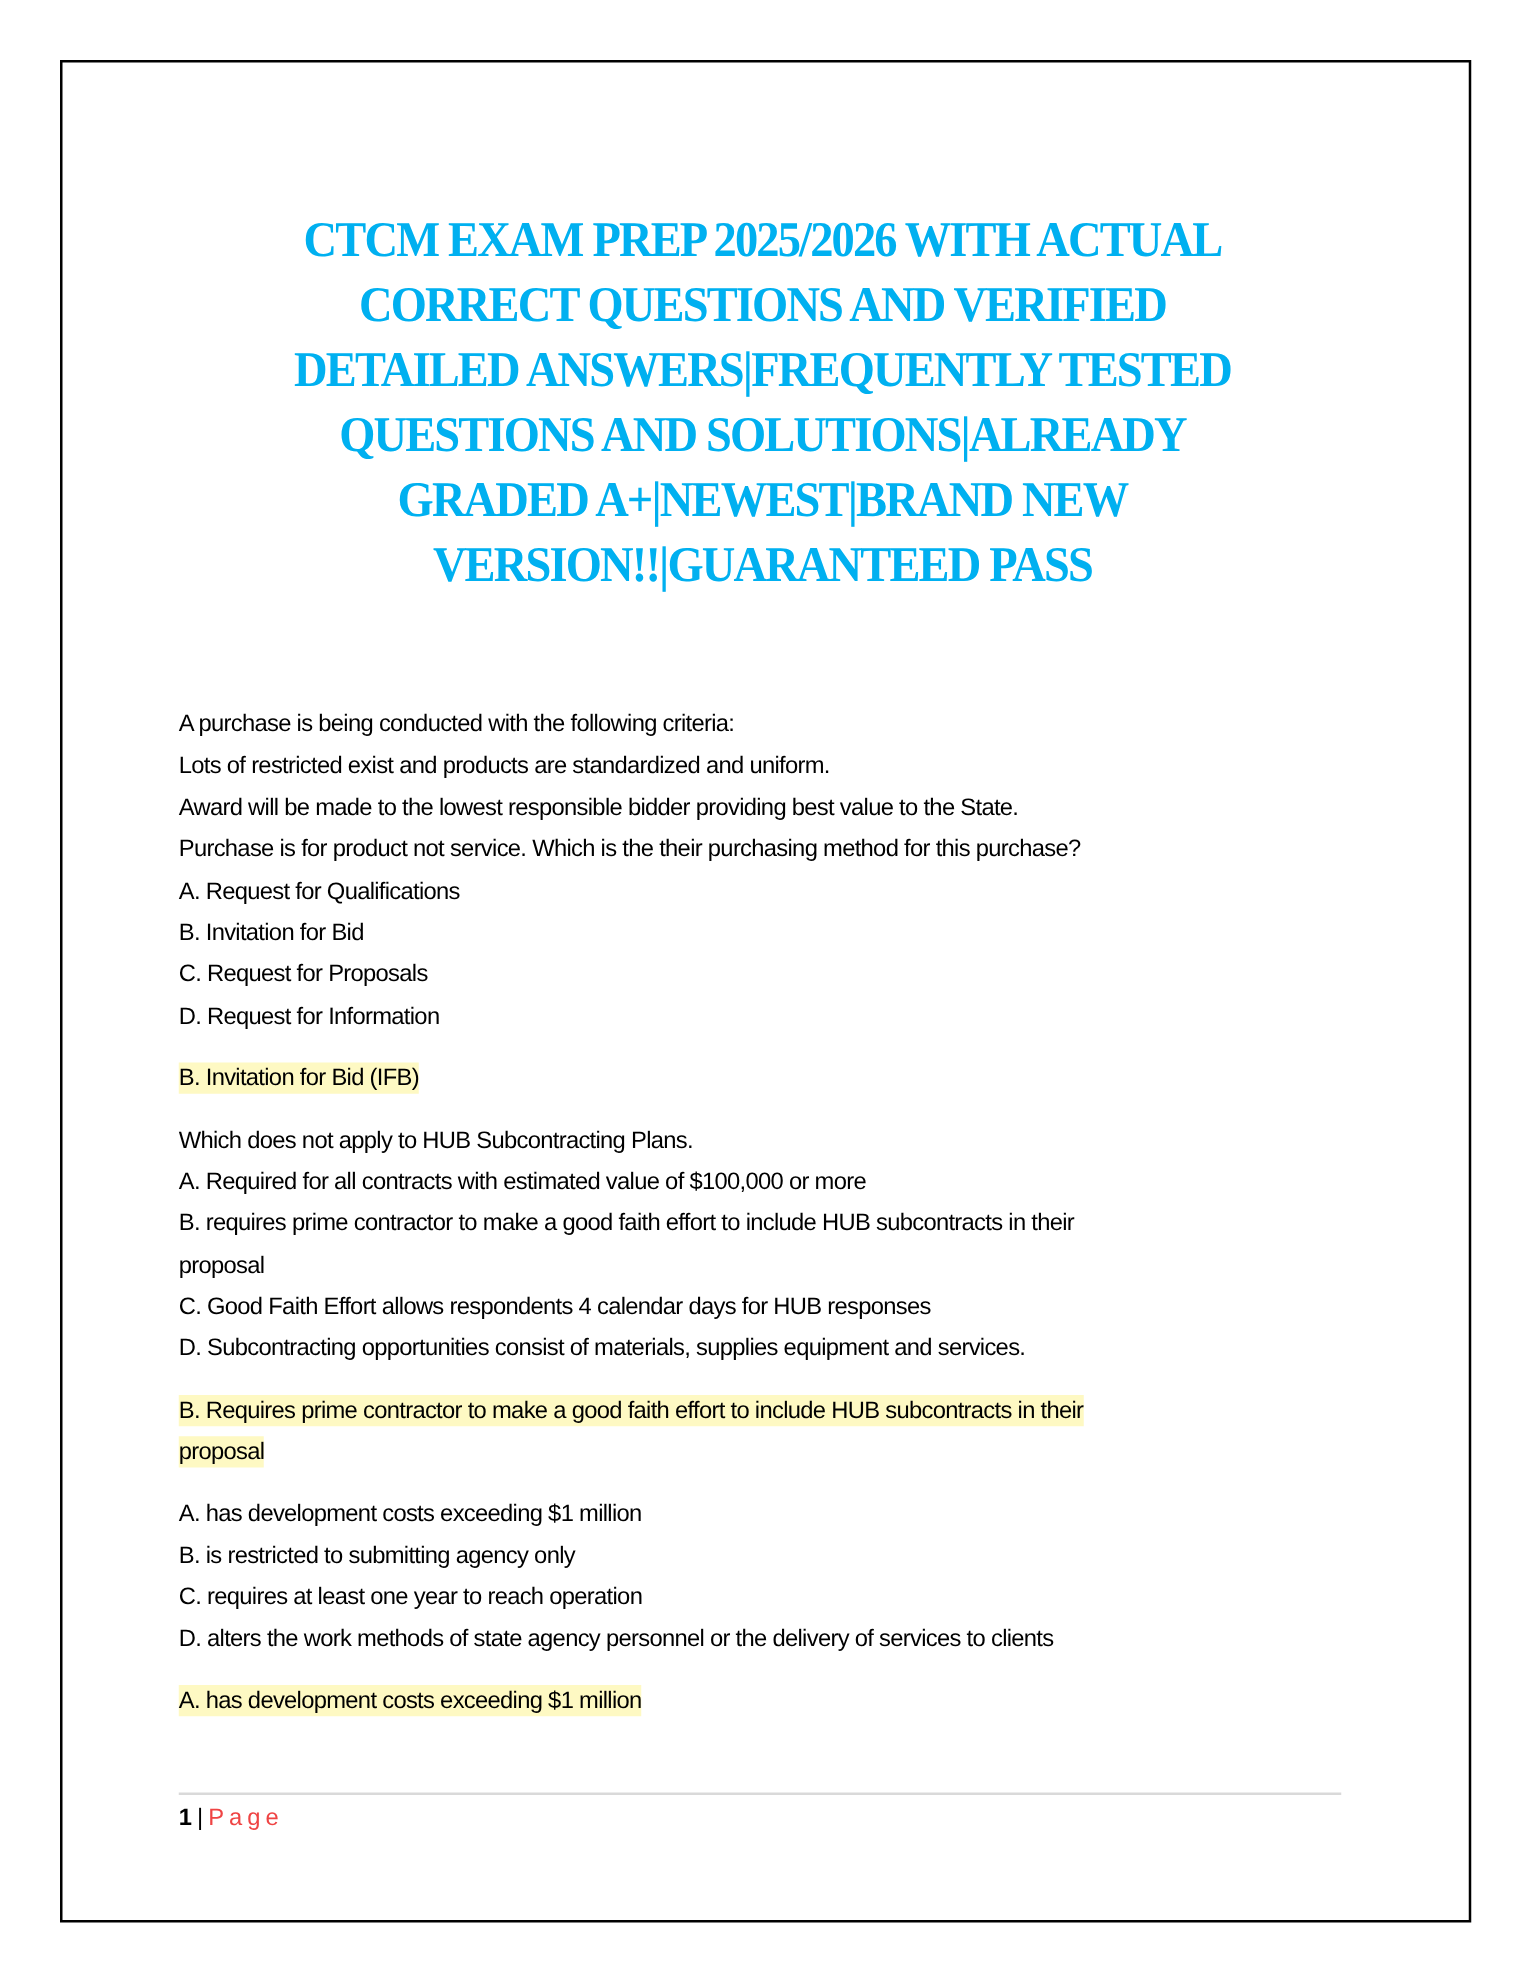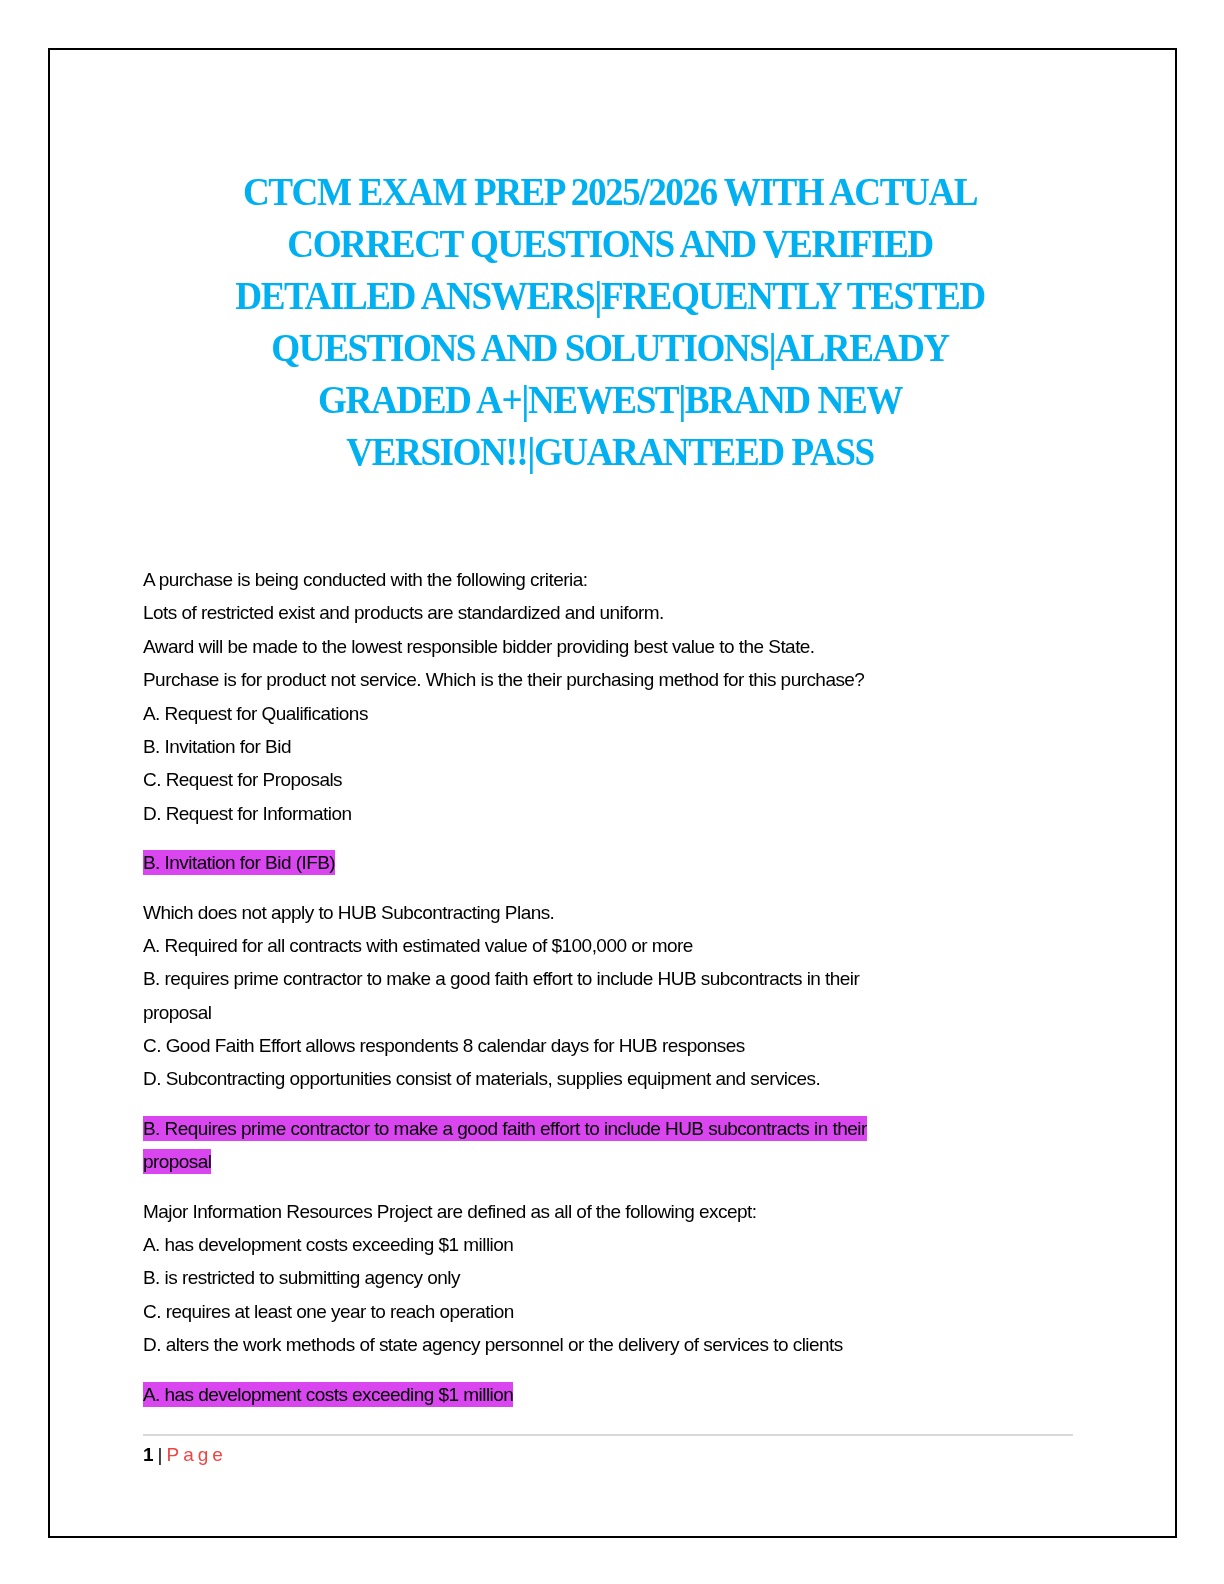--- a/index.html
+++ b/index.html
@@ -54,21 +54,21 @@
       display: block;
       height: 33.4px;
       line-height: 33.4px;
       white-space: nowrap;
       letter-spacing: -0.55px;
     }
     .gap {
       height: 16px;
     }
     .hl {
-      background: #d946ef;
+      background: #fef9c3;
       padding: 2px 0;
     }
     .footer-rule {
       position: absolute;
       left: 143px;
       top: 1434px;
       width: 930px;
       height: 2px;
       background: #D9D9D9;
     }
@@ -121,30 +121,29 @@
     <div class="gap"></div>
     <span class="line"><span class="hl">B. Invitation for Bid (IFB)</span></span>
     <div class="gap"></div>
   </div>
 
   <div>
     <span class="line">Which does not apply to HUB Subcontracting Plans.</span>
     <span class="line">A. Required for all contracts with estimated value of $100,000 or more</span>
     <span class="line">B. requires prime contractor to make a good faith effort to include HUB subcontracts in their</span>
     <span class="line">proposal</span>
-    <span class="line">C. Good Faith Effort allows respondents 8 calendar days for HUB responses</span>
+    <span class="line">C. Good Faith Effort allows respondents 4 calendar days for HUB responses</span>
     <span class="line">D. Subcontracting opportunities consist of materials, supplies equipment and services.</span>
     <div class="gap"></div>
     <span class="line"><span class="hl">B. Requires prime contractor to make a good faith effort to include HUB subcontracts in their</span></span>
     <span class="line"><span class="hl">proposal</span></span>
     <div class="gap"></div>
   </div>
 
   <div>
-    <span class="line">Major Information Resources Project are defined as all of the following except:</span>
     <span class="line">A. has development costs exceeding $1 million</span>
     <span class="line">B. is restricted to submitting agency only</span>
     <span class="line">C. requires at least one year to reach operation</span>
     <span class="line">D. alters the work methods of state agency personnel or the delivery of services to clients</span>
     <div class="gap"></div>
     <span class="line"><span class="hl">A. has development costs exceeding $1 million</span></span>
   </div>
 </div>
 
 <div class="footer-rule"></div>

